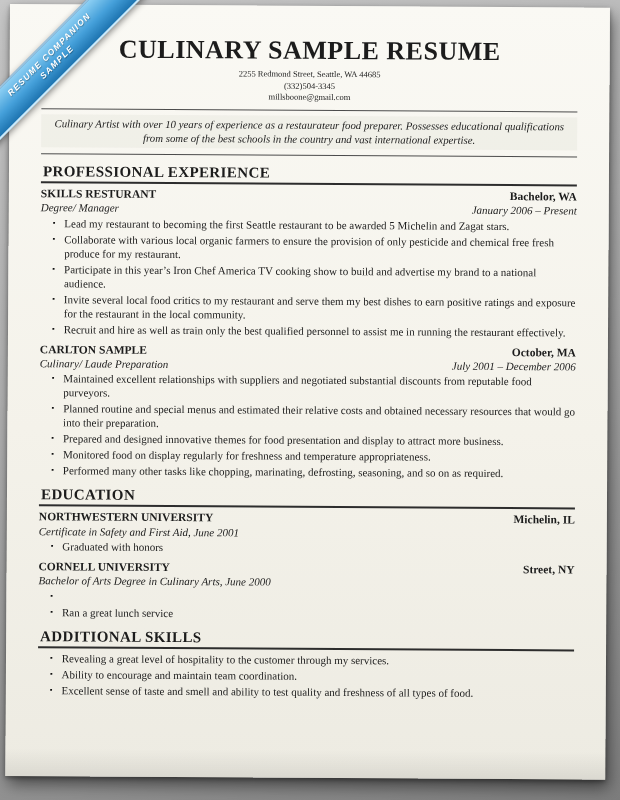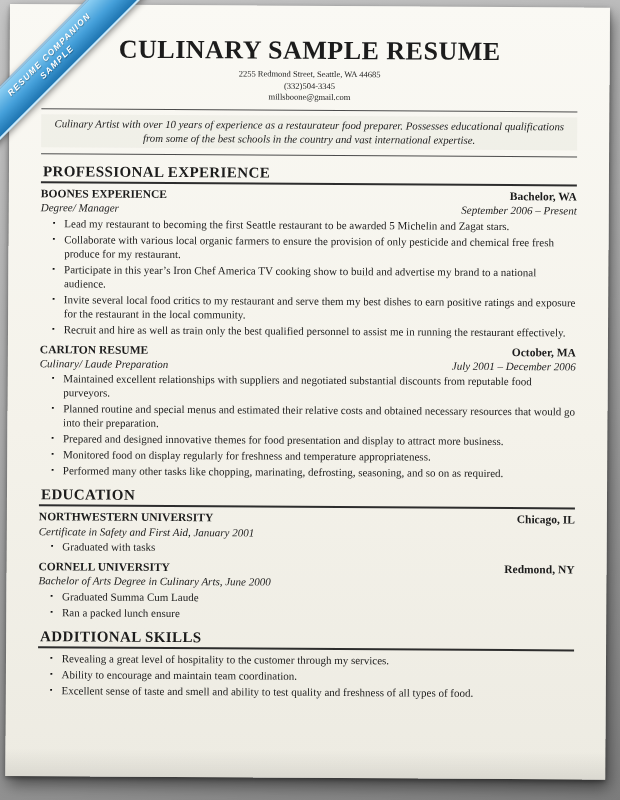--- a/index.html
+++ b/index.html
@@ -80,26 +80,26 @@
     </div>
 
     <div class="rule"></div>
     <p class="summary">Culinary Artist with over 10 years of experience as a restaurateur food preparer.  Possesses educational qualifications from some of the best schools in the country and vast international expertise.</p>
     <div class="rule"></div>
 
     <h2 class="sec">PROFESSIONAL EXPERIENCE</h2>
 
     <div class="job">
       <div class="row">
-        <span>BOONES EXPERIENCE</span>
+        <span>SKILLS RESTURANT</span>
         <span>Bachelor, WA</span>
       </div>
       <div class="row sub">
         <span>Degree/ Manager</span>
-        <span>September 2006 – Present</span>
+        <span>January 2006 – Present</span>
       </div>
       <ul class="blist">
         <li>
             <span class="b">▪</span>
             <span>Lead my restaurant to becoming the first Seattle restaurant to be awarded 5 Michelin and Zagat stars.</span>
           </li>
         <li>
             <span class="b">▪</span>
             <span>Collaborate with various local organic farmers to ensure the provision of only pesticide and chemical free fresh produce for my restaurant.</span>
           </li>
@@ -113,21 +113,21 @@
           </li>
         <li>
             <span class="b">▪</span>
             <span>Recruit and hire as well as train only the best qualified personnel to assist me in running the restaurant effectively.</span>
           </li>
       </ul>
     </div>
 
     <div class="job">
       <div class="row">
-        <span>CARLTON RESUME</span>
+        <span>CARLTON SAMPLE</span>
         <span>October, MA</span>
       </div>
       <div class="row sub">
         <span>Culinary/ Laude Preparation</span>
         <span>July 2001 – December 2006</span>
       </div>
       <ul class="blist">
         <li>
             <span class="b">▪</span>
             <span>Maintained excellent relationships with suppliers and negotiated substantial discounts from reputable food purveyors.</span>
@@ -149,49 +149,48 @@
             <span>Performed many other tasks like chopping, marinating, defrosting, seasoning, and so on as required.</span>
           </li>
       </ul>
     </div>
 
     <h2 class="sec">EDUCATION</h2>
 
     <div class="school">
       <div class="row">
         <span>NORTHWESTERN UNIVERSITY</span>
-        <span>Chicago, IL</span>
-      </div>
-      <div class="row sub">
-        <span>Certificate in Safety and First Aid, January 2001</span>
-      </div>
-      <ul class="blist">
-        <li>
-            <span class="b">▪</span>
-            <span>Graduated with tasks</span>
+        <span>Michelin, IL</span>
+      </div>
+      <div class="row sub">
+        <span>Certificate in Safety and First Aid, June 2001</span>
+      </div>
+      <ul class="blist">
+        <li>
+            <span class="b">▪</span>
+            <span>Graduated with honors</span>
           </li>
       </ul>
     </div>
 
     <div class="school">
       <div class="row">
         <span>CORNELL UNIVERSITY</span>
-        <span>Redmond, NY</span>
+        <span>Street, NY</span>
       </div>
       <div class="row sub">
         <span>Bachelor of Arts Degree in Culinary Arts, June 2000</span>
       </div>
       <ul class="blist">
         <li>
             <span class="b">▪</span>
-            <span>Graduated Summa Cum Laude</span>
-          </li>
-        <li>
-            <span class="b">▪</span>
-            <span>Ran a packed lunch ensure</span>
+          </li>
+        <li>
+            <span class="b">▪</span>
+            <span>Ran a great lunch service</span>
           </li>
       </ul>
     </div>
 
     <h2 class="sec">ADDITIONAL SKILLS</h2>
 
     <ul class="blist">
       <li>
           <span class="b">▪</span>
           <span>Revealing a great level of hospitality to the customer through my services.</span>

